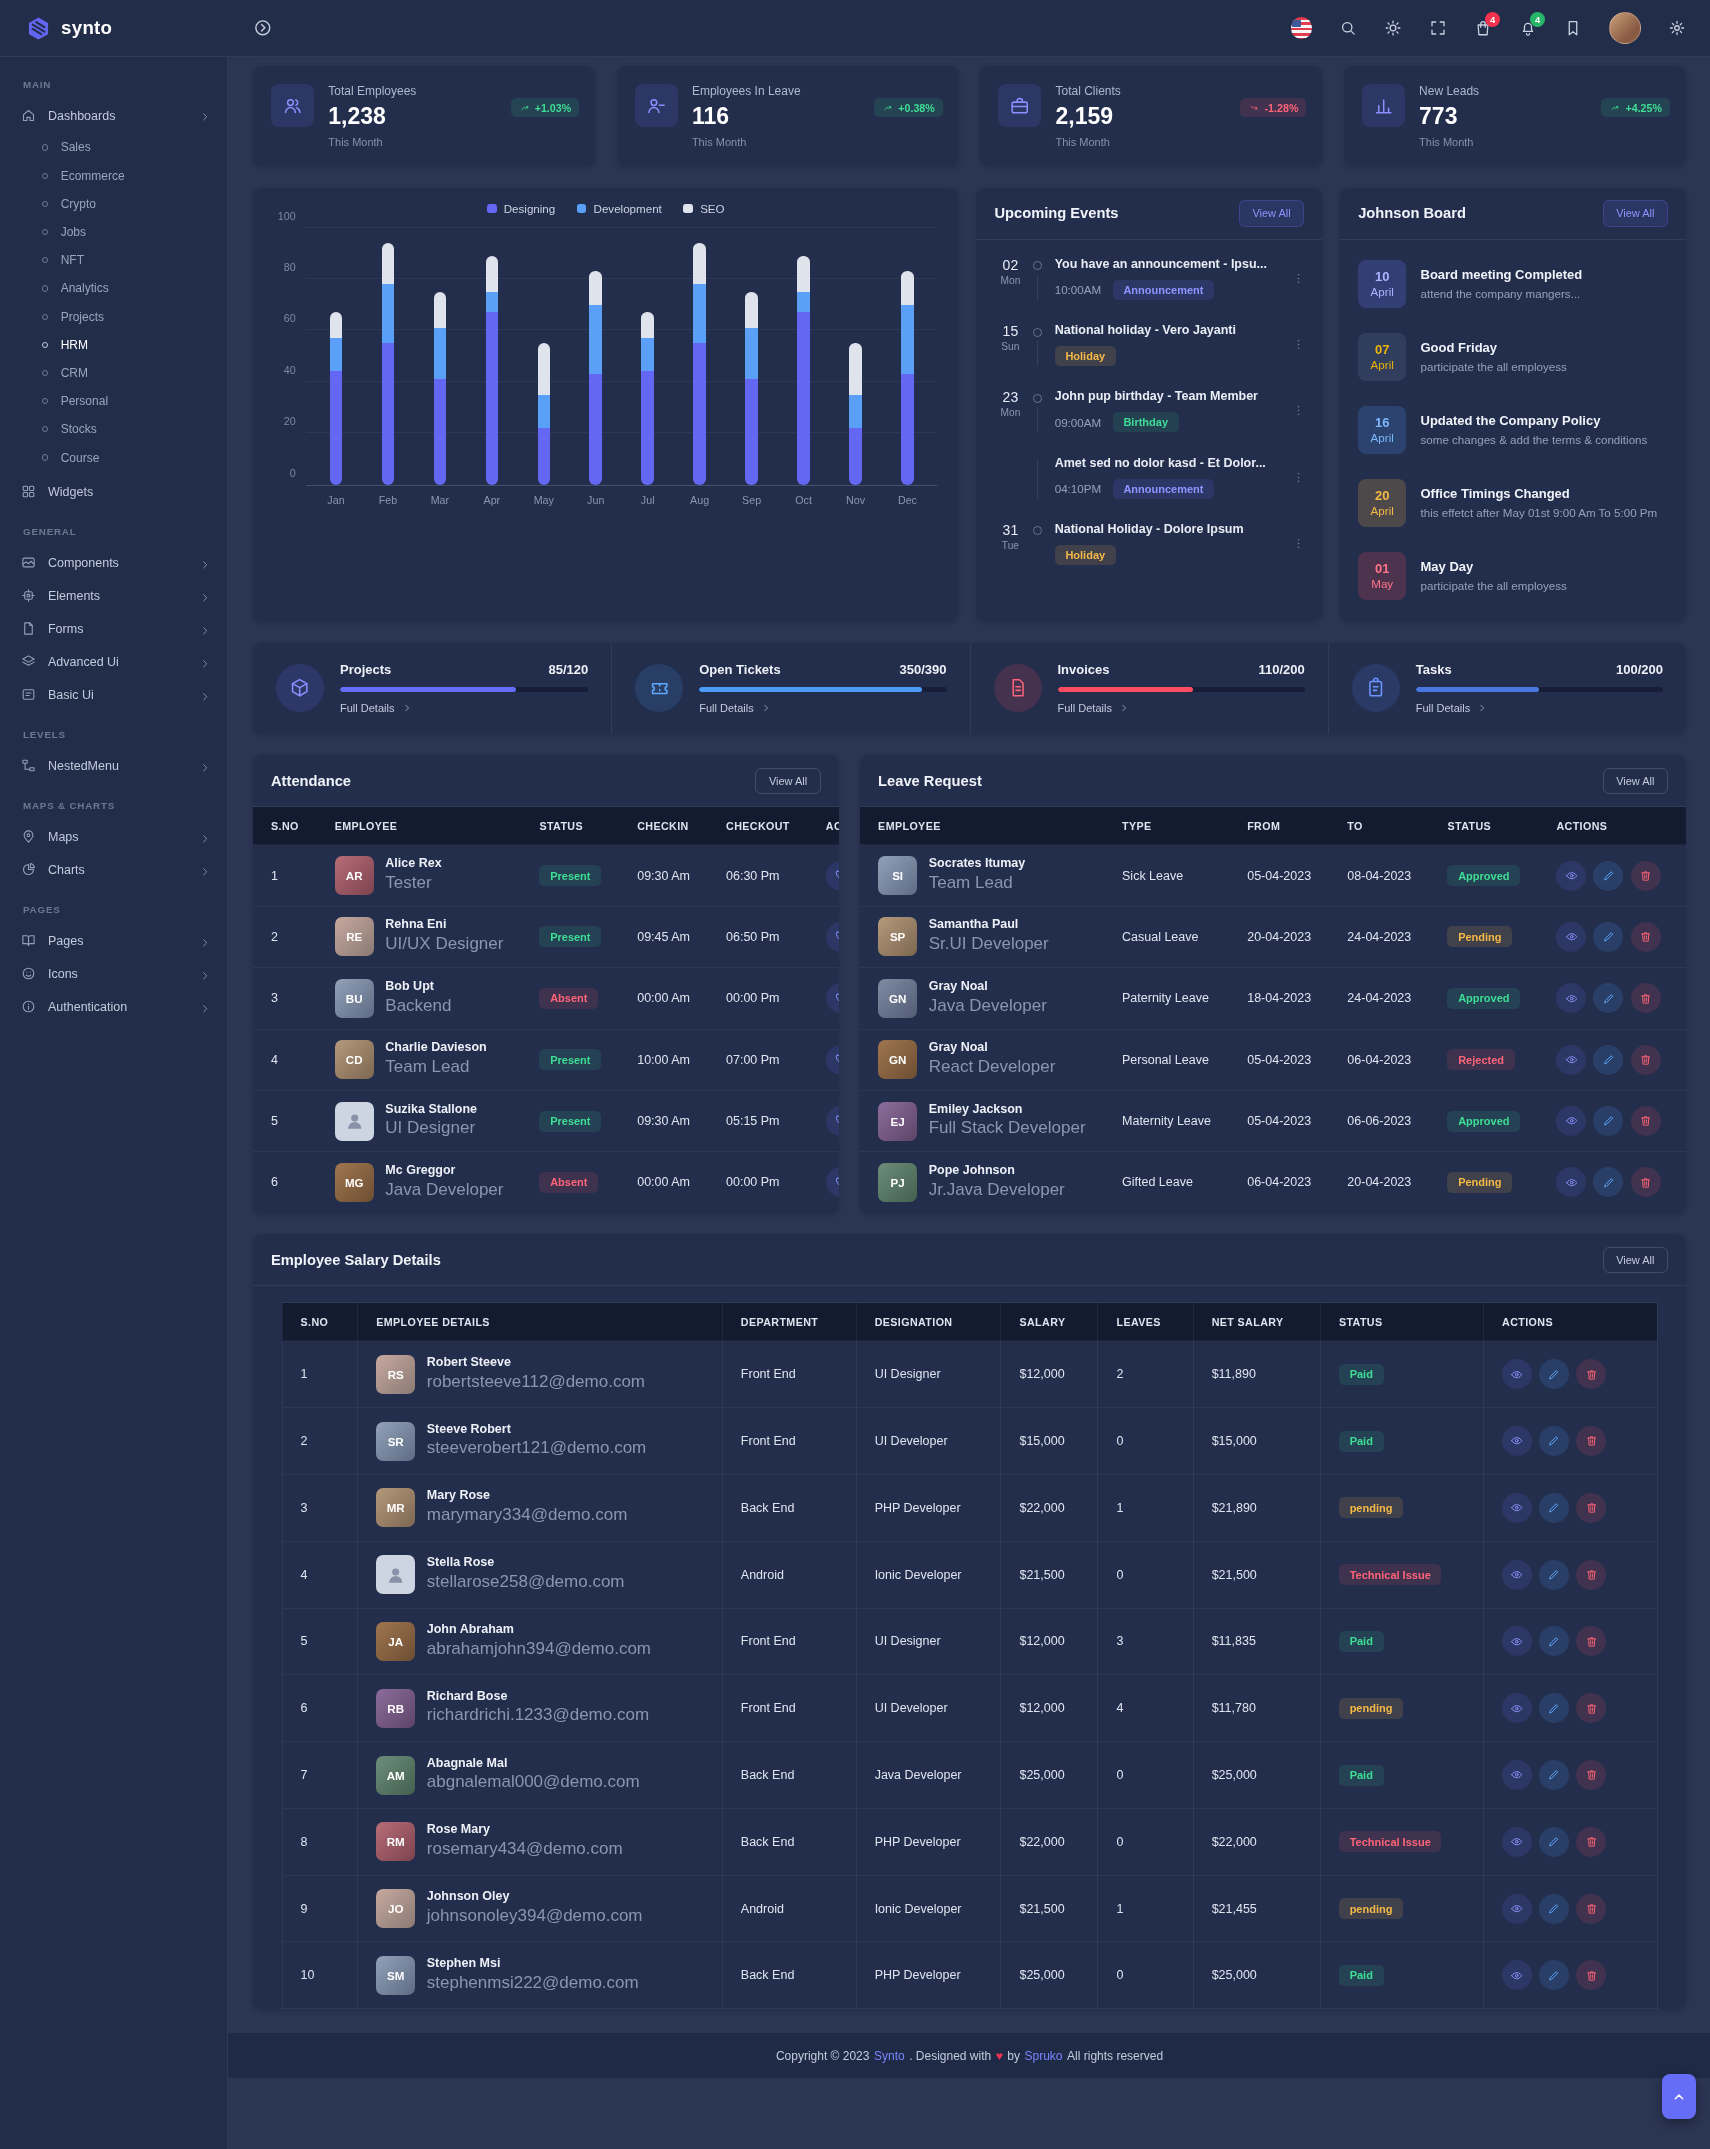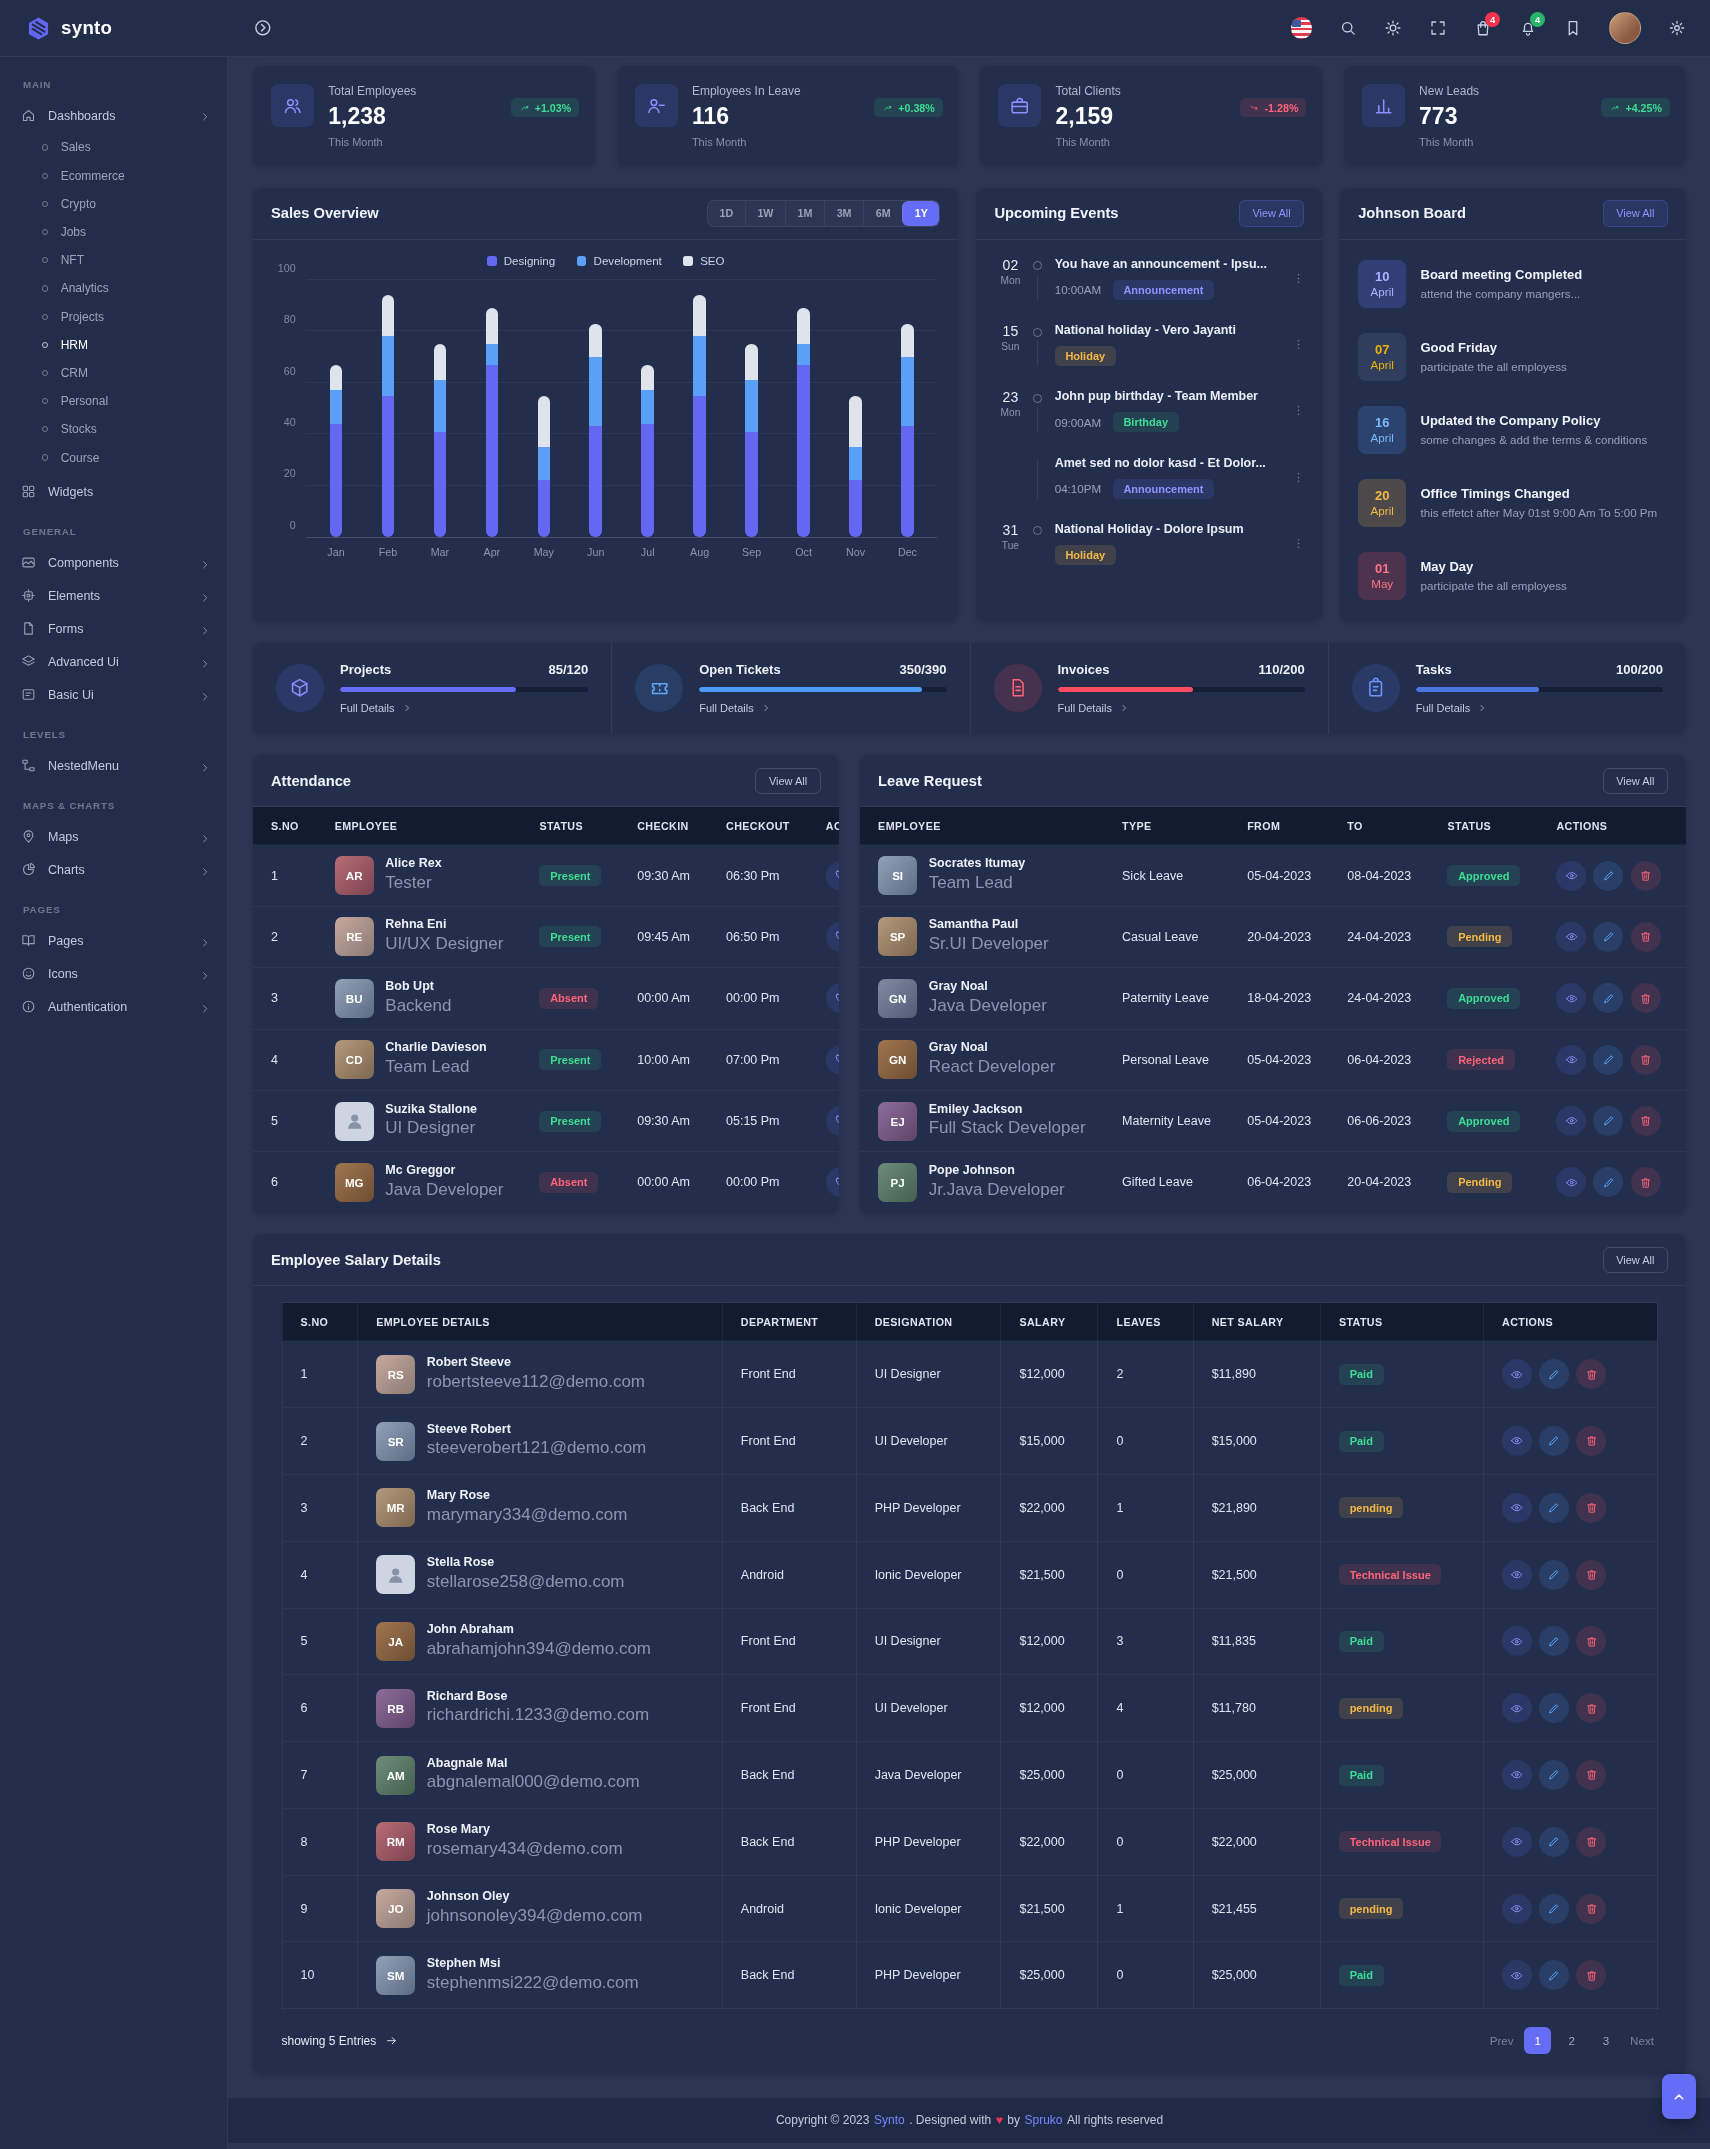--- a/index.html
+++ b/index.html
@@ -514,31 +514,20 @@
             <path d="m6 15.5 4.5-4.5 3 3L18 9.5M14.5 9.5H18V13"></path>
           </svg>
           <span>+4.25%</span>
         </span>
   </div>
     </div>
 
   <div class="row2">
 
     <section class="card">
-      <div class="card-head">
-        <span class="card-title">Sales Overview</span>
-        <div class="range-group" id="range-group">
-            <span class="range-btn">1D</span>
-            <span class="range-btn">1W</span>
-            <span class="range-btn">1M</span>
-            <span class="range-btn">3M</span>
-            <span class="range-btn">6M</span>
-            <span class="range-btn active">1Y</span>
-          </div>
-      </div>
       <div class="chart-body">
         <div class="legend" id="chart-legend">
             <span class="leg-item">
               <span class="leg-sq" style="background:#6467f2"></span>
               <span>Designing</span>
             </span>
             <span class="leg-item">
               <span class="leg-sq" style="background:#5aa0f8"></span>
               <span>Development</span>
             </span>
@@ -1629,37 +1618,20 @@
                   </svg>
                 </span><span class="act-btn act-red">
                   <svg width="13.4" height="13.4" viewBox="0 0 24 24" fill="none" stroke="currentColor" stroke-width="1.7" stroke-linecap="round" stroke-linejoin="round">
                     <path d="M5 7h14M10 7V5h4v2M6.5 7l.9 13h9.2l.9-13M10.3 10.5v6M13.7 10.5v6"></path>
                   </svg>
                 </span></td>
   </tr>
           </tbody>
       </table>
     </div>
-    <div class="table-foot">
-      <span class="showing">
-          <span>showing 5 Entries</span>
-          <span id="showing-arrow">
-            <svg width="13.4" height="13.4" viewBox="0 0 24 24" fill="none" stroke="currentColor" stroke-width="1.7" stroke-linecap="round" stroke-linejoin="round">
-              <path d="M4.5 12h14M13 6.5 18.5 12 13 17.5"></path>
-            </svg>
-          </span>
-        </span>
-      <div class="pager" id="pager">
-          <span class="page-word">Prev</span>
-          <span class="page-btn active">1</span>
-          <span class="page-btn">2</span>
-          <span class="page-btn">3</span>
-          <span class="page-word">Next</span>
-        </div>
-    </div>
   </section>
 </main>
 
 <footer class="footer">
   <span>Copyright © 2023</span>
   <span class="f-link">Synto</span>
   <span>. Designed with</span>
   <span class="f-heart">♥</span>
   <span>by</span>
   <span class="f-link">Spruko</span>

